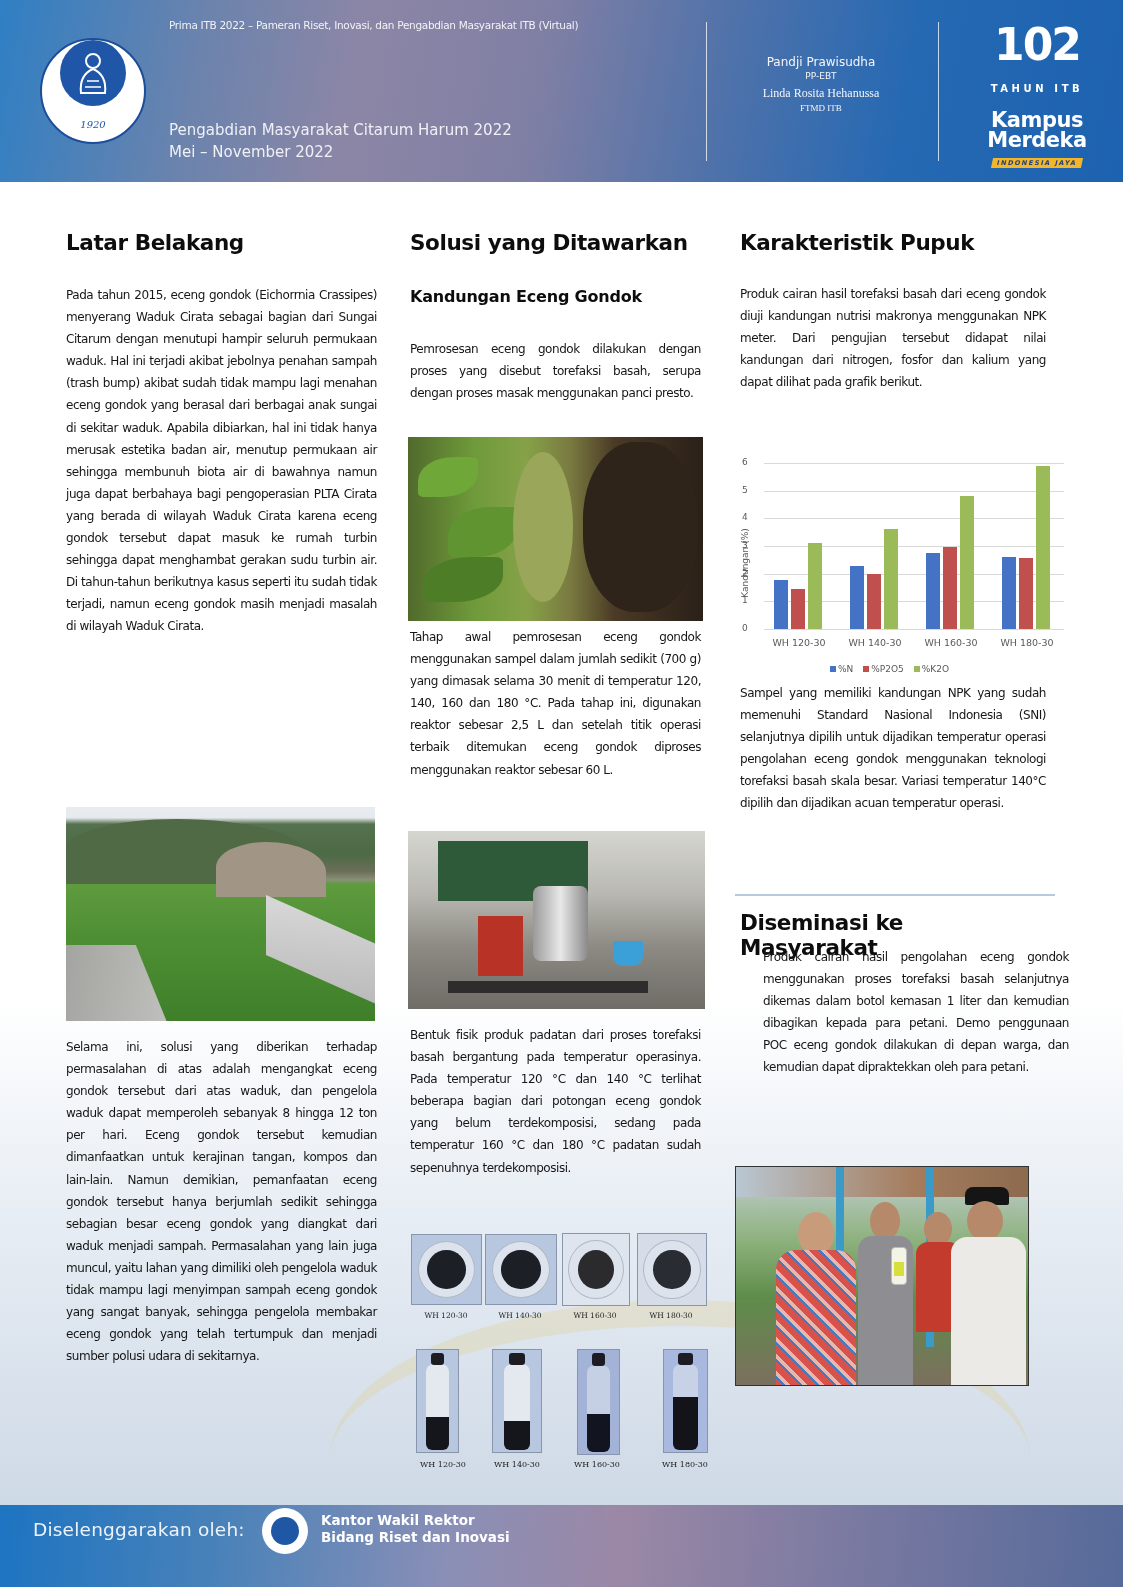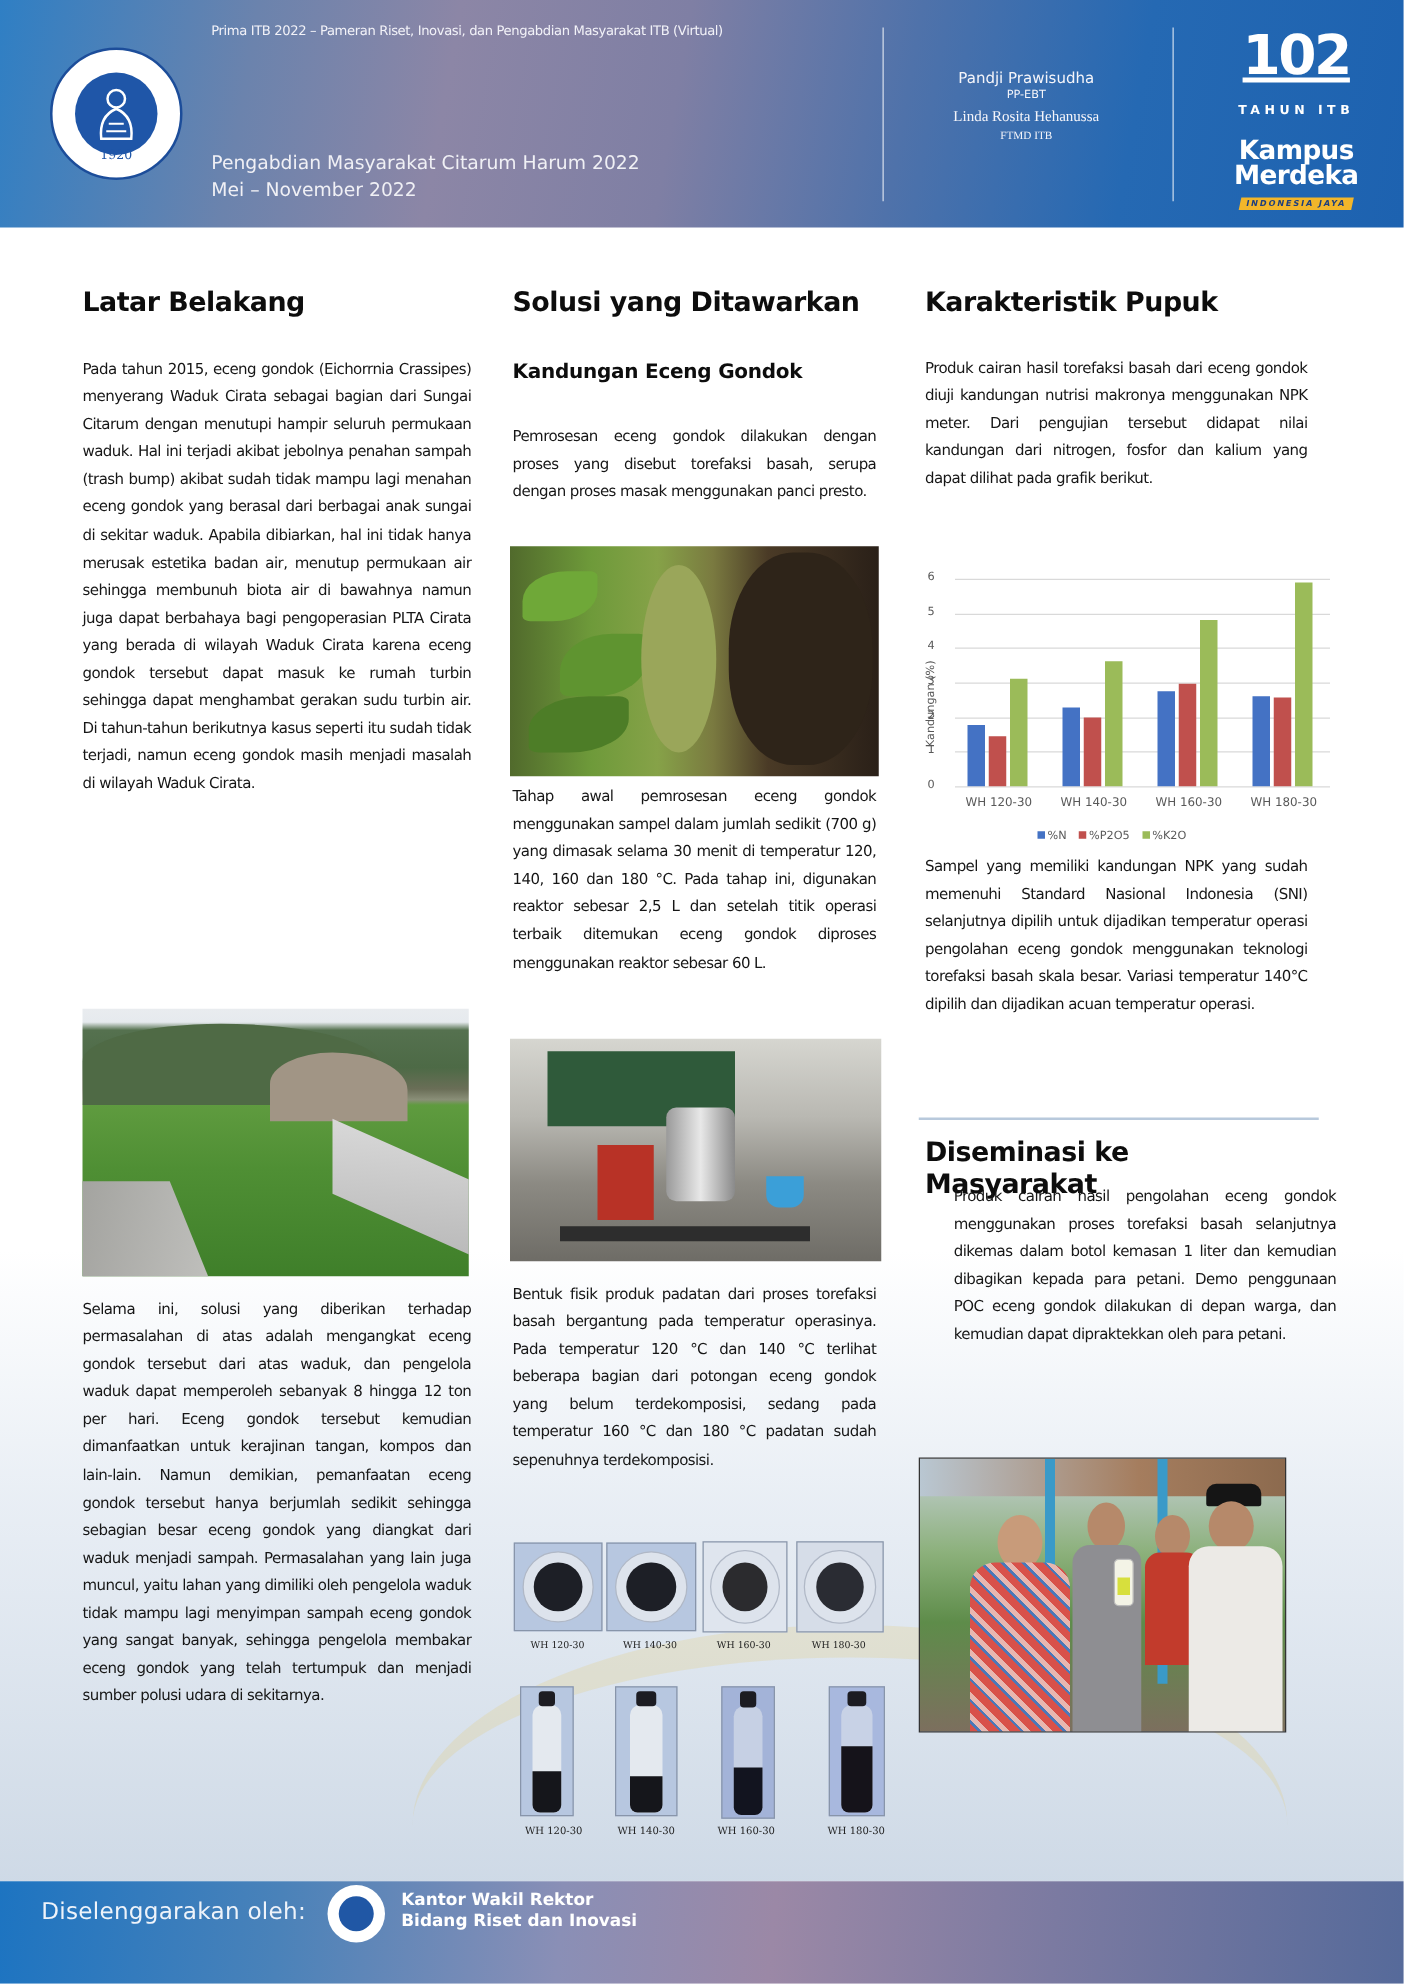--- a/index.html
+++ b/index.html
@@ -25,40 +25,40 @@
   
   .header {
     position: absolute; left: 0; top: 0; width: 1123px; height: 182px;
     background: linear-gradient(100deg, #2f7fc4 0%, #6b83ad 18%, #8c86a6 32%, #7f7fa4 48%, #4f72aa 64%, #2569b3 80%, #1d62b0 100%);
     color: #fff;
     z-index: 2;
   }
   .logo-itb {
     position: absolute; left: 40px; top: 38px; width: 106px; height: 106px;
     border-radius: 50%; background: #fff; border: 2px solid #1c4d9a;
-    display: flex; align-items: center; justify-content: center;
+    display: flex; justify-content: center; font-style: italic;
   }
   .logo-itb .inner {
     width: 66px; height: 66px; border-radius: 50%; background: #1f56a8;
     display: flex; align-items: center; justify-content: center;
   }
   .logo-itb .ring-text {
     position: absolute; bottom: 12px; width: 100%; text-align: center;
     font-family: "DejaVu Serif", serif; font-size: 10px; color: #1f56a8;
   }
   .h-event { position: absolute; left: 169px; top: 19px; font-size: 10.5px; color: #f2f2f8; letter-spacing: -0.3px; }
   .h-title { position: absolute; left: 169px; top: 42px; width: 540px; font-size: 21px; font-weight: bold; line-height: 30px; color: #fafafa; letter-spacing: -0.3px; }
   .h-sub1 { position: absolute; left: 169px; top: 121px; font-size: 15px; color: #f0f0f5; }
   .h-sub2 { position: absolute; left: 169px; top: 143px; font-size: 15px; color: #f0f0f5; }
   .vline { position: absolute; top: 22px; width: 1px; height: 139px; background: rgba(255,255,255,0.75); }
   .author { position: absolute; left: 716px; width: 210px; text-align: center; color: #f5f5fa; }
   .author .name { font-size: 12px; }
   .author .aff { font-size: 9px; margin-top: 2px; }
   .brand { position: absolute; left: 982px; top: 22px; width: 110px; text-align: center; color: #fff; }
-  .brand .num { font-size: 44px; font-weight: bold; line-height: 46px; letter-spacing: -2px; text-decoration: underline; }
+  .brand .num { font-size: 44px; font-weight: bold; line-height: 46px; letter-spacing: -2px; }
   .brand .tahun { font-size: 10px; font-weight: bold; letter-spacing: 3.6px; margin-top: 15px; }
   .brand .km { font-size: 21px; font-weight: bold; line-height: 20px; margin-top: 16px; letter-spacing: -0.5px; }
   .brand .ij {
     display: inline-block; margin-top: 2px; font-size: 6.5px; font-weight: bold; letter-spacing: 1.5px;
     background: #f2b62a; color: #1d3f7e; padding: 1px 5px; transform: skewX(-12deg);
   }
   
   .col { position: absolute; z-index: 1; }
   .c1 { left: 66px; width: 311px; }
   .c2 { left: 410px; width: 291px; }

